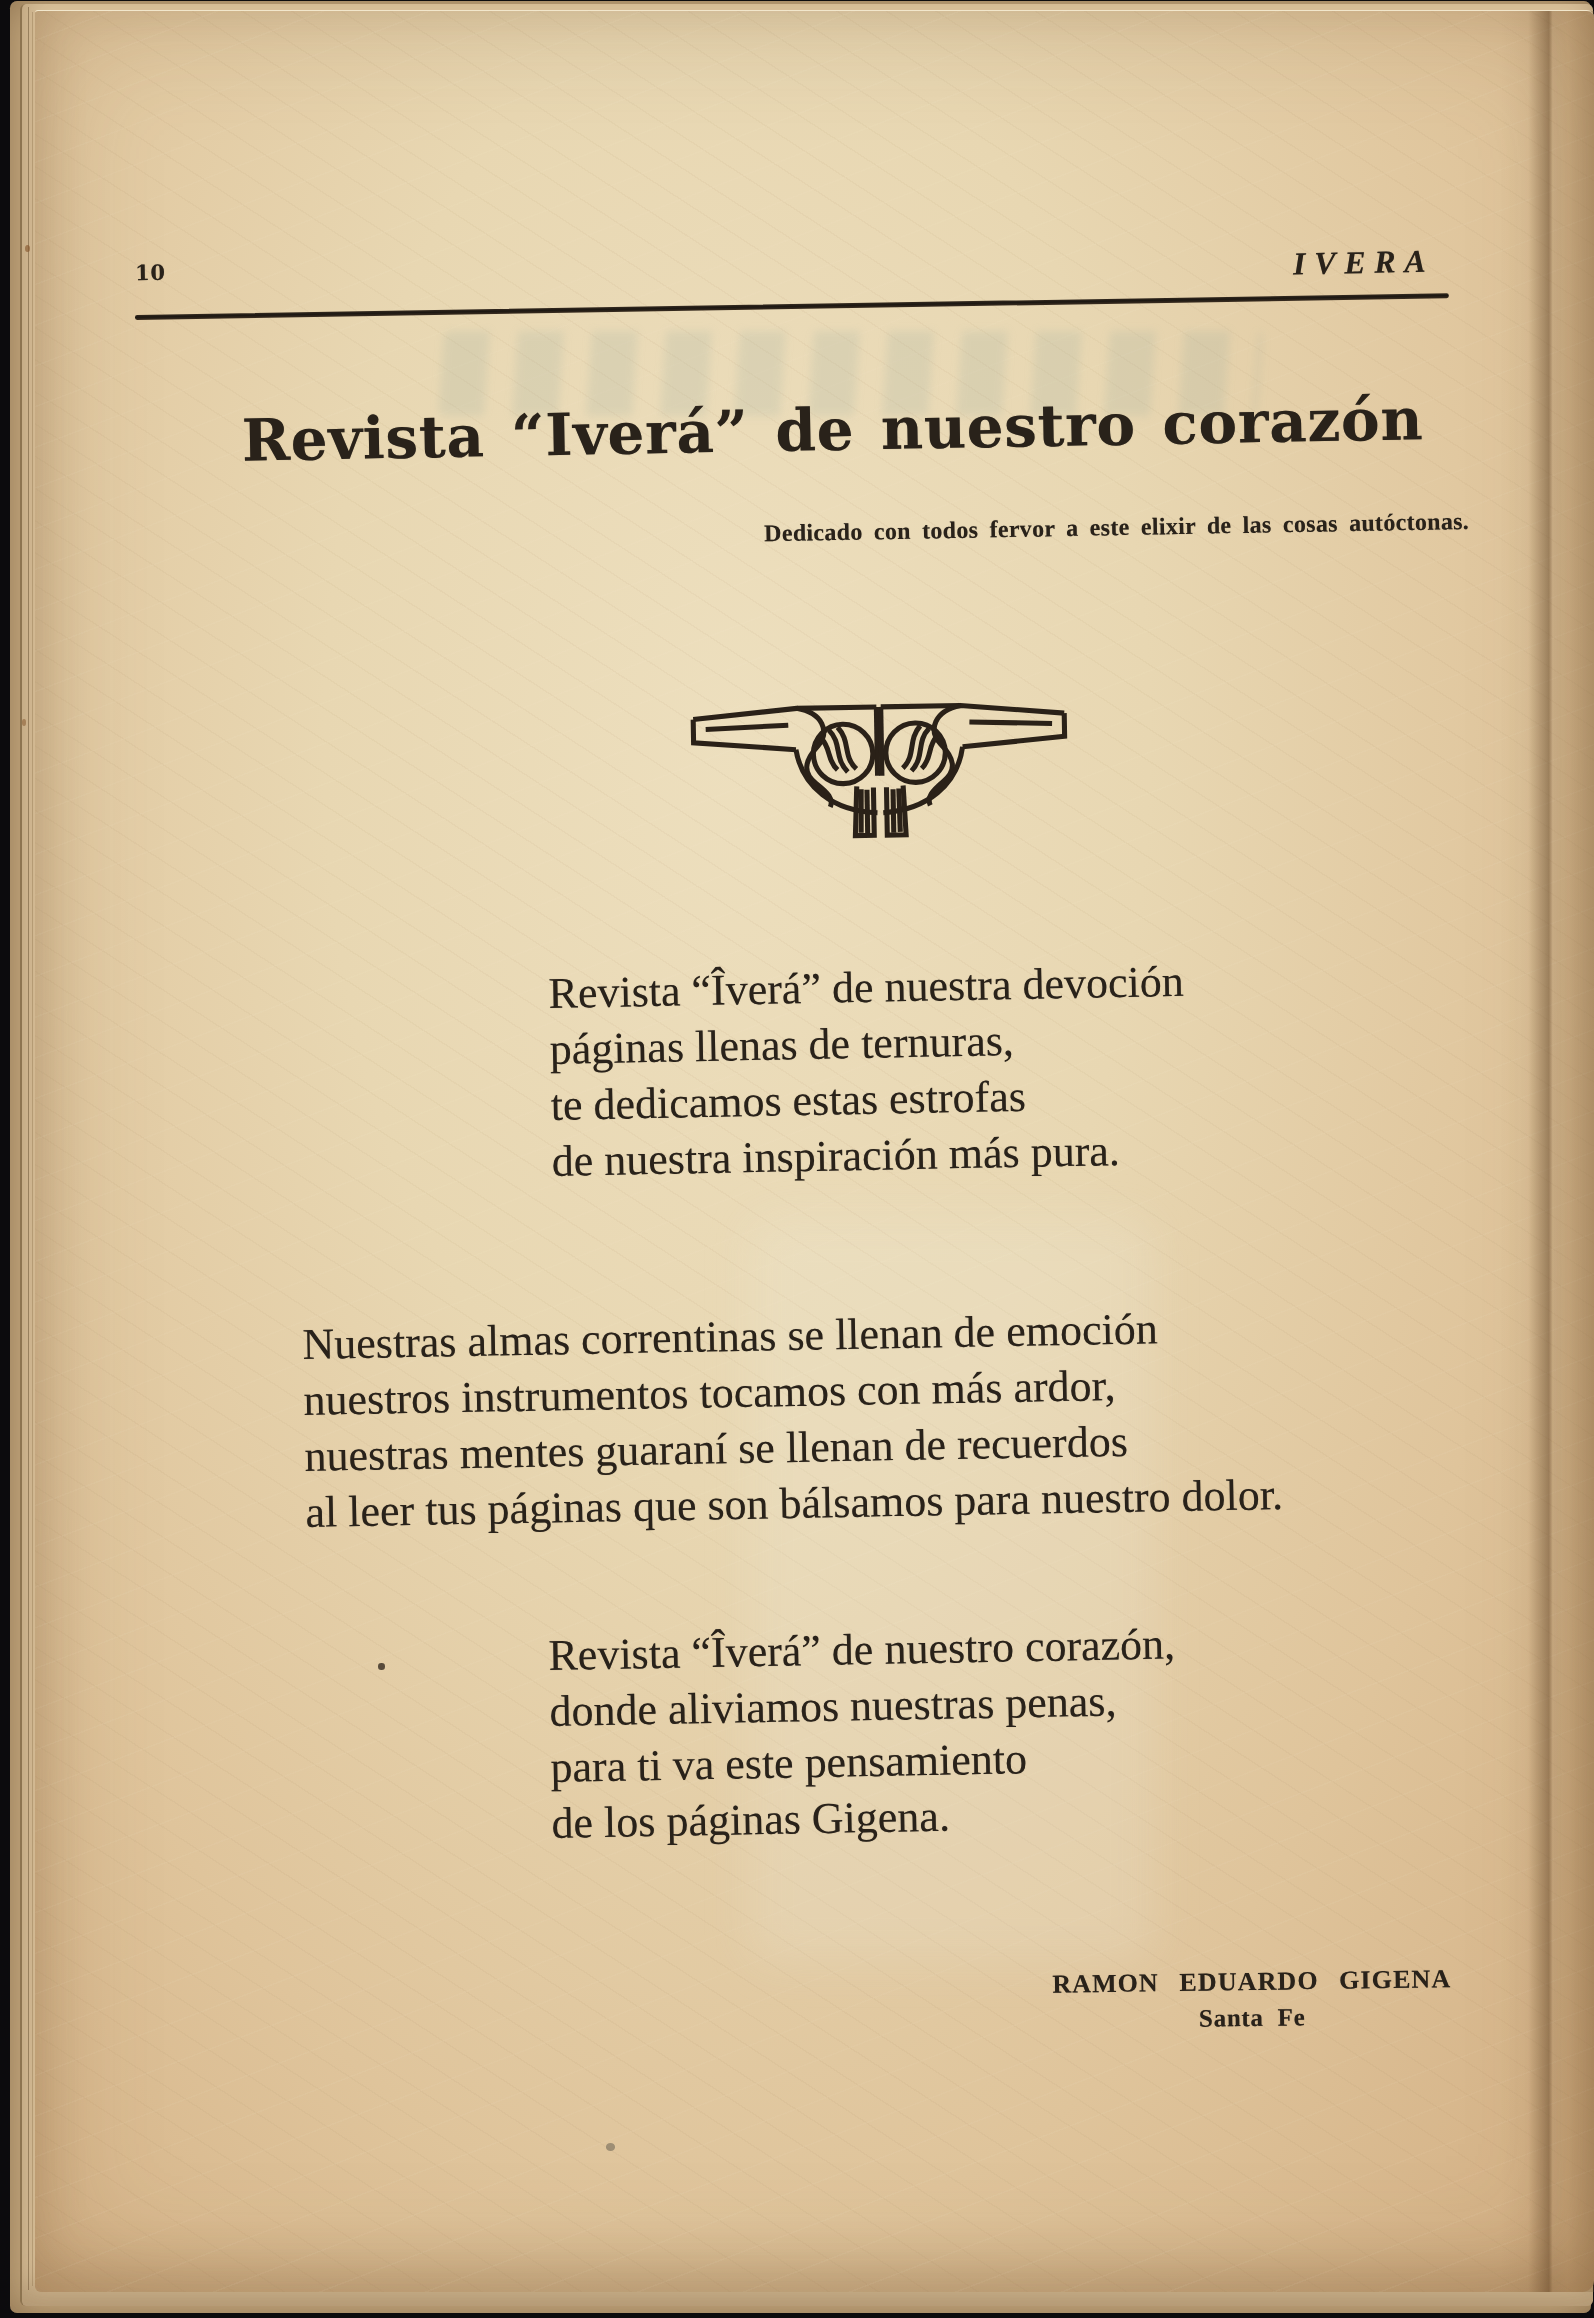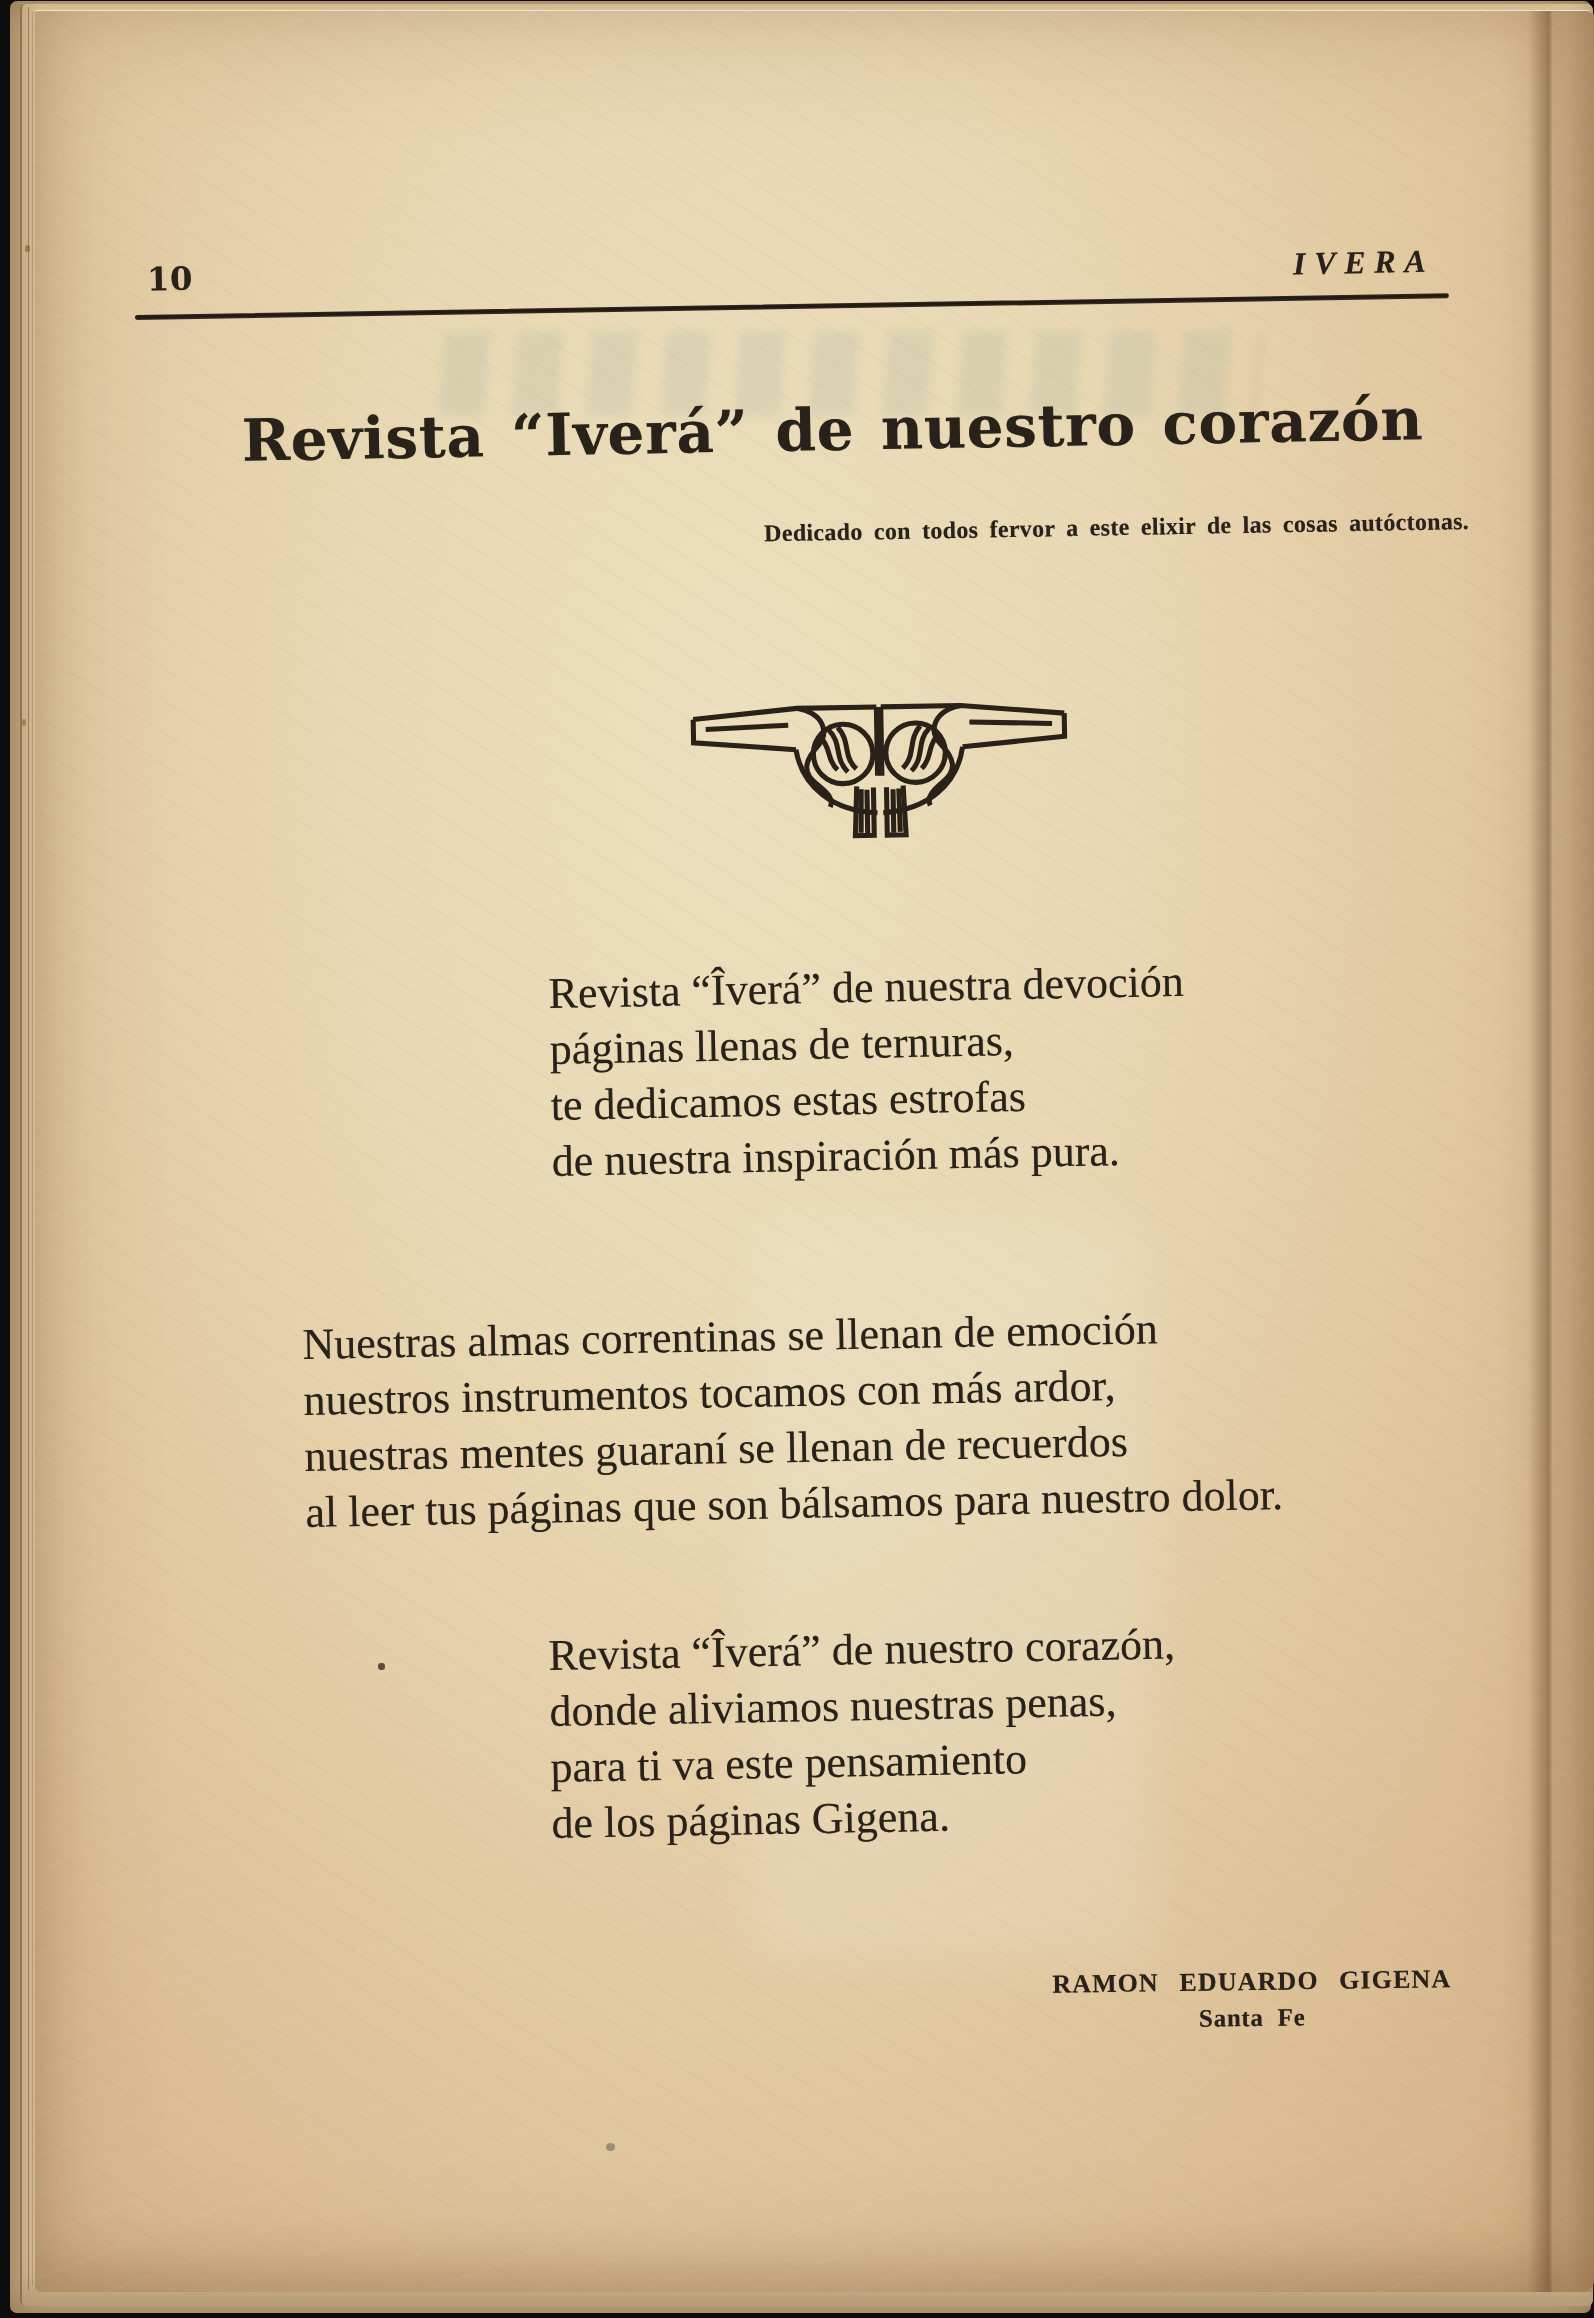--- a/index.html
+++ b/index.html
@@ -60,22 +60,22 @@
   .speck{position:absolute;border-radius:50%;}
   .speck.s1{left:343px;top:1652px;width:6.5px;height:6.5px;background:rgba(52,43,33,.8);}
   .speck.s2{left:571px;top:2132px;width:9.4px;height:8px;background:rgba(104,96,82,.55);}
   .speck.s3{left:25px;top:245px;width:5px;height:7.2px;background:rgba(130,82,40,.6);}
   .speck.s4{left:22px;top:719px;width:4.3px;height:6.5px;background:rgba(130,82,40,.5);}
 
   
   .abs{position:absolute;}
   .ink{color:#29221a;text-shadow:0 0 0.7px rgba(41,34,26,.45);}
   .page-number{
-    left:112px;top:249px;font-family:"DejaVu Serif",serif;font-weight:700;
-    font-size:32px;letter-spacing:0.7px;transform:rotate(-1deg);
+    left:100px;top:249px;font-family:"DejaVu Serif",serif;font-weight:700;
+    font-size:21px;letter-spacing:0.7px;transform:rotate(-1deg);
   }
   .running-head{
     left:1258px;top:233px;font-weight:700;font-style:italic;
     font-size:32px;letter-spacing:8.7px;transform:rotate(-1.2deg);
   }
   .rule{
     left:100px;top:304px;width:1314px;height:5px;
     background:linear-gradient(to bottom,#342a1f 0%,#1c1712 45%,#3a2d20 100%);
     transform:rotate(-0.95deg);transform-origin:0 50%;border-radius:2.2px;
   }

